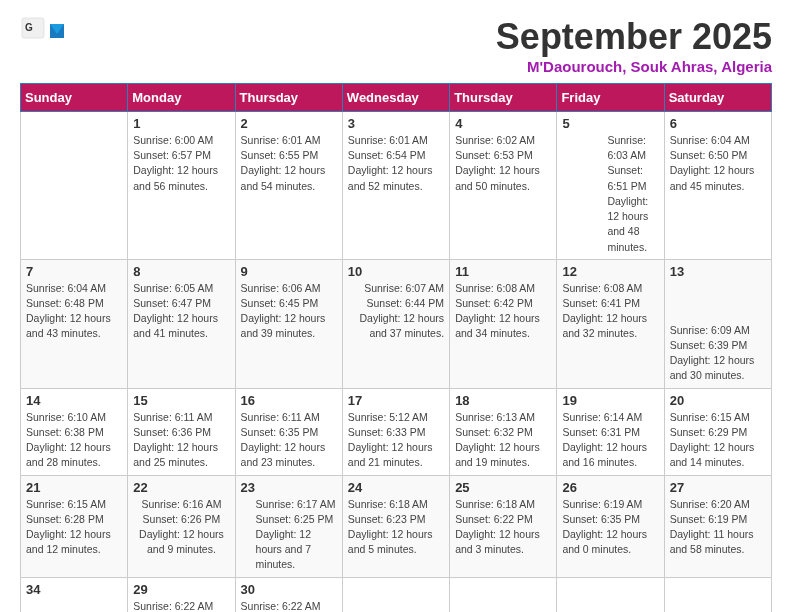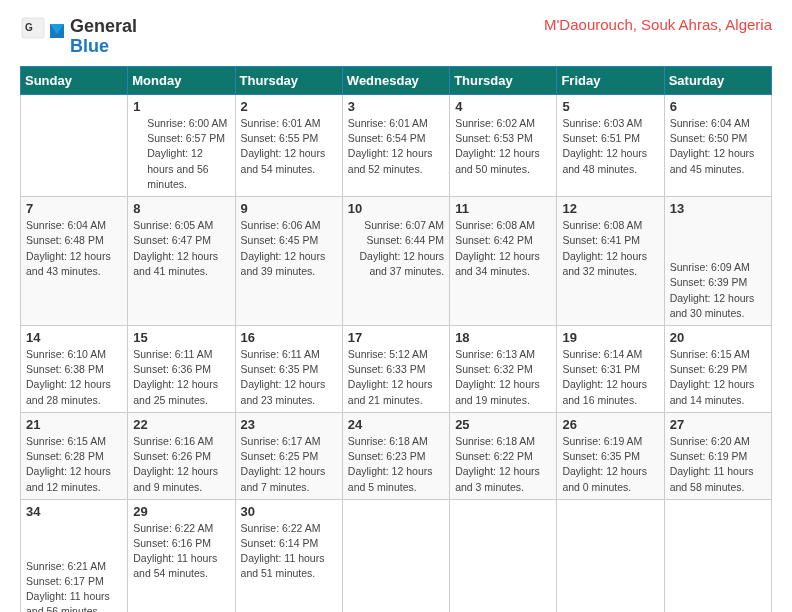--- a/index.html
+++ b/index.html
@@ -24,29 +24,30 @@
     .title-area {
       text-align: right;
     }
     .month-title {
       font-size: 36px;
       font-weight: bold;
       color: #333;
     }
     .location {
       font-size: 15px;
-      color: #ef4444;
+      color: #a21caf;
+      font-weight: bold;
     }
     .calendar {
       width: 100%;
       border-collapse: collapse;
       font-size: 11px;
     }
     .calendar th {
-      background: #0f766e;
+      background: #be185d;
       color: #fff;
       padding: 6px 4px;
       text-align: left;
       font-size: 13px;
       font-weight: bold;
       border: 1px solid #2980b9;
     }
     .calendar td {
       border: 1px solid #ccc;
       vertical-align: top;
@@ -81,27 +82,24 @@
   <div class="logo">
     <div style="display:flex; align-items:center; gap:2px;">
       <div style="position:relative; width:48px; height:42px;">
         <svg width="48" height="42" viewBox="0 0 48 42">
           <rect x="2" y="2" width="22" height="20" rx="2" fill="#f0f0f0" stroke="#ccc" stroke-width="0.5"></rect>
           <text x="5" y="15" font-size="10" font-weight="bold" fill="#333" font-family="Arial">G</text>
           <polygon points="30,8 44,8 44,22 30,22" fill="#1a7abf"></polygon>
           <polygon points="30,8 44,8 37,18" fill="#1a9be0"></polygon>
         </svg>
       </div>
-      <div>
-        <div style="font-size:18px; font-weight:bold; color:#333; line-height:1.1;">General</div>
-        <div style="font-size:18px; font-weight:bold; color:#1a7abf; line-height:1.1;">Blue</div>
-      </div>
     </div>
   </div>
   <div class="title-area">
+    <div class="month-title">September 2025</div>
     <div class="location">M'Daourouch, Souk Ahras, Algeria</div>
   </div>
 </div>
 
 <table class="calendar">
   <thead>
     <tr>
     <th>Sunday</th>
         <th>Monday</th>
         <th>Thursday</th>
@@ -109,21 +107,21 @@
         <th>Thursday</th>
         <th>Friday</th>
         <th>Saturday</th>
       </tr>
   </thead>
   <tbody id="calendar-body">
   <tr>
         <td class="empty-cell"></td>
         <td>
           <span class="day-number">1</span>
-          <div class="day-info" style="white-space: pre-line; margin-left: 14px;">Sunrise: 6:00 AM
+          <div class="day-info" style="white-space: pre-line;">Sunrise: 6:00 AM
 Sunset: 6:57 PM
 Daylight: 12 hours and 56 minutes.</div>
         </td>
         <td>
           <span class="day-number">2</span>
           <div class="day-info" style="white-space: pre-line;">Sunrise: 6:01 AM
 Sunset: 6:55 PM
 Daylight: 12 hours and 54 minutes.</div>
         </td>
         <td>
@@ -133,21 +131,21 @@
 Daylight: 12 hours and 52 minutes.</div>
         </td>
         <td>
           <span class="day-number">4</span>
           <div class="day-info" style="white-space: pre-line;">Sunrise: 6:02 AM
 Sunset: 6:53 PM
 Daylight: 12 hours and 50 minutes.</div>
         </td>
         <td>
           <span class="day-number">5</span>
-          <div class="day-info" style="white-space: pre-line;">Sunrise: 6:03 AM
+          <div class="day-info" style="white-space: pre-line; margin-left: 45px;">Sunrise: 6:03 AM
 Sunset: 6:51 PM
 Daylight: 12 hours and 48 minutes.</div>
         </td>
         <td>
           <span class="day-number">6</span>
           <div class="day-info" style="white-space: pre-line;">Sunrise: 6:04 AM
 Sunset: 6:50 PM
 Daylight: 12 hours and 45 minutes.</div>
         </td>
       </tr>
@@ -241,27 +239,27 @@
       </tr>
       <tr>
         <td>
           <span class="day-number">21</span>
           <div class="day-info" style="white-space: pre-line;">Sunrise: 6:15 AM
 Sunset: 6:28 PM
 Daylight: 12 hours and 12 minutes.</div>
         </td>
         <td>
           <span class="day-number">22</span>
-          <div class="day-info" style="white-space: pre-line;">Sunrise: 6:16 AM
+          <div class="day-info" style="white-space: pre-line; text-align: center;">Sunrise: 6:16 AM
 Sunset: 6:26 PM
 Daylight: 12 hours and 9 minutes.</div>
         </td>
         <td>
           <span class="day-number">23</span>
-          <div class="day-info" style="white-space: pre-line;">Sunrise: 6:17 AM
+          <div class="day-info" style="white-space: pre-line; margin-left: 15px;">Sunrise: 6:17 AM
 Sunset: 6:25 PM
 Daylight: 12 hours and 7 minutes.</div>
         </td>
         <td>
           <span class="day-number">24</span>
           <div class="day-info" style="white-space: pre-line;">Sunrise: 6:18 AM
 Sunset: 6:23 PM
 Daylight: 12 hours and 5 minutes.</div>
         </td>
         <td>

